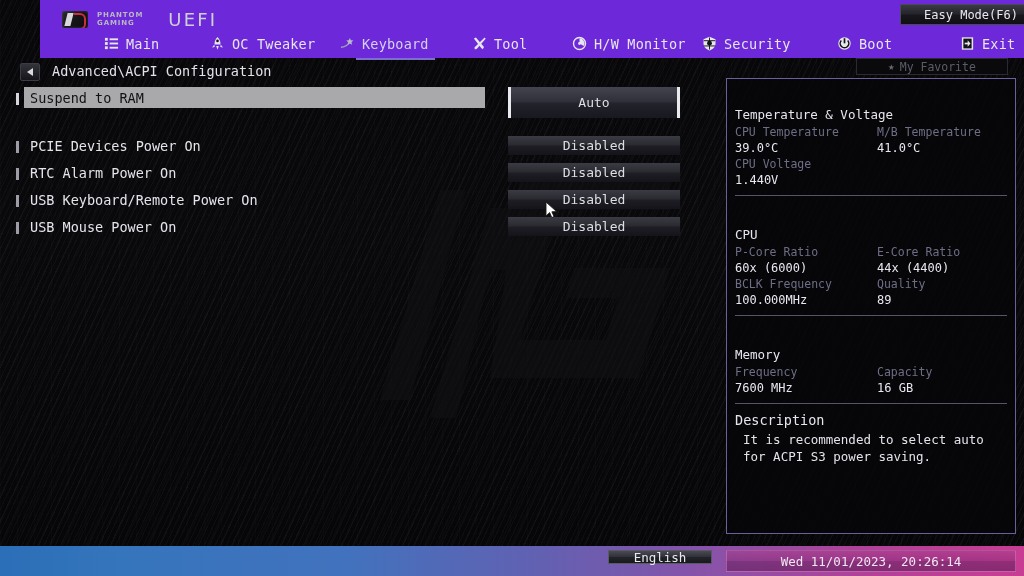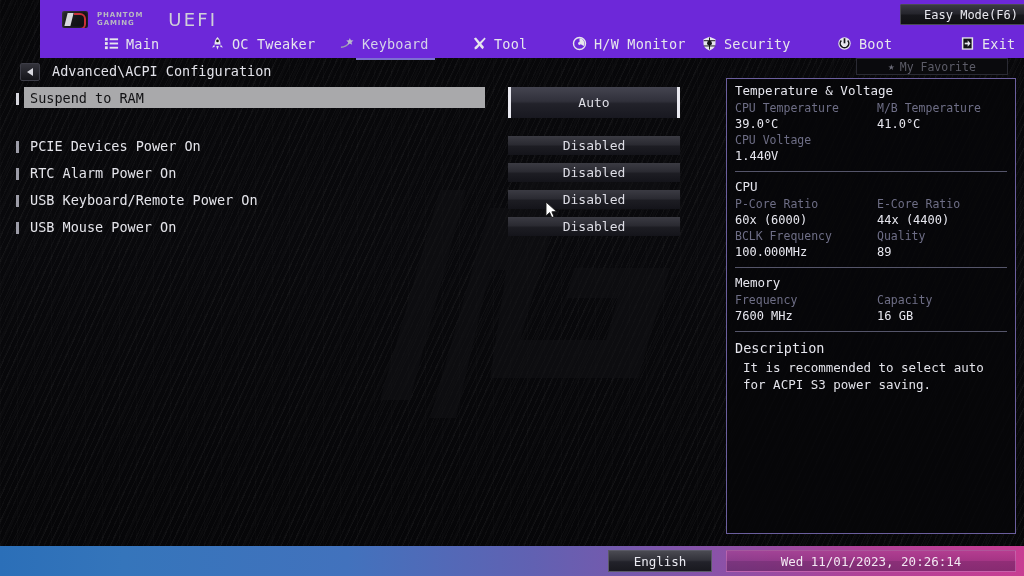--- a/index.html
+++ b/index.html
@@ -187,41 +187,41 @@
   }
 
   
   .infopanel {
     position: absolute; left: 726px; top: 78px;
     width: 290px; height: 456px;
     background: rgba(6,6,9,0.82);
     border: 1px solid #6b5f9e;
   }
   .sect { padding: 4px 8px 2px 8px; }
-  .sect-title { color:#e6e6ee; font-size: 12.5px; margin-bottom: 2px; }
+  .sect-title { color:#e6e6ee; font-size: 12.5px; margin-bottom: 2px; margin-top: 24px; }
   .pairgrid { display: grid; grid-template-columns: 142px 1fr; }
   .plabel { color:#6e6e86; font-size: 11.5px; line-height: 16px; }
   .pval   { color:#e8e8f0; font-size: 12px;  line-height: 16px; }
   .hr { height:1px; background:#55556a; margin: 5px 8px 3px 8px; }
   .desc-title { color:#e6e6ee; font-size: 13.5px; padding: 5px 8px 3px 8px; }
   .desc-body {
     color:#e3e3ea; font-size: 12.5px; line-height: 17px;
     padding: 0 10px 0 16px;
   }
 
   
   .bottombar {
     position:absolute; left:0; bottom:0; width:1024px; height: 30px;
     background: linear-gradient(90deg,
       #2b6fb8 0%, #3575bb 12%, #4272bd 34%,
       #6161b2 52%, #8a52a8 70%, #b04298 84%, #c83d93 100%);
   }
   .btn-lang {
     position:absolute; left: 608px; top: 4px;
-    width: 104px; height: 22px;
+    width: 104px; height: 14px;
     background: linear-gradient(180deg,#4a4a52 0%,#32323a 46%,#22222a 54%,#19191f 100%);
     border: 1px solid #5a5a66;
     color:#e9e9f0; font-size: 12.5px;
     display:flex; align-items:center; justify-content:center;
     cursor:pointer;
   }
   .btn-clock {
     position:absolute; left: 726px; top: 4px;
     width: 290px; height: 22px;
     background: linear-gradient(180deg,

